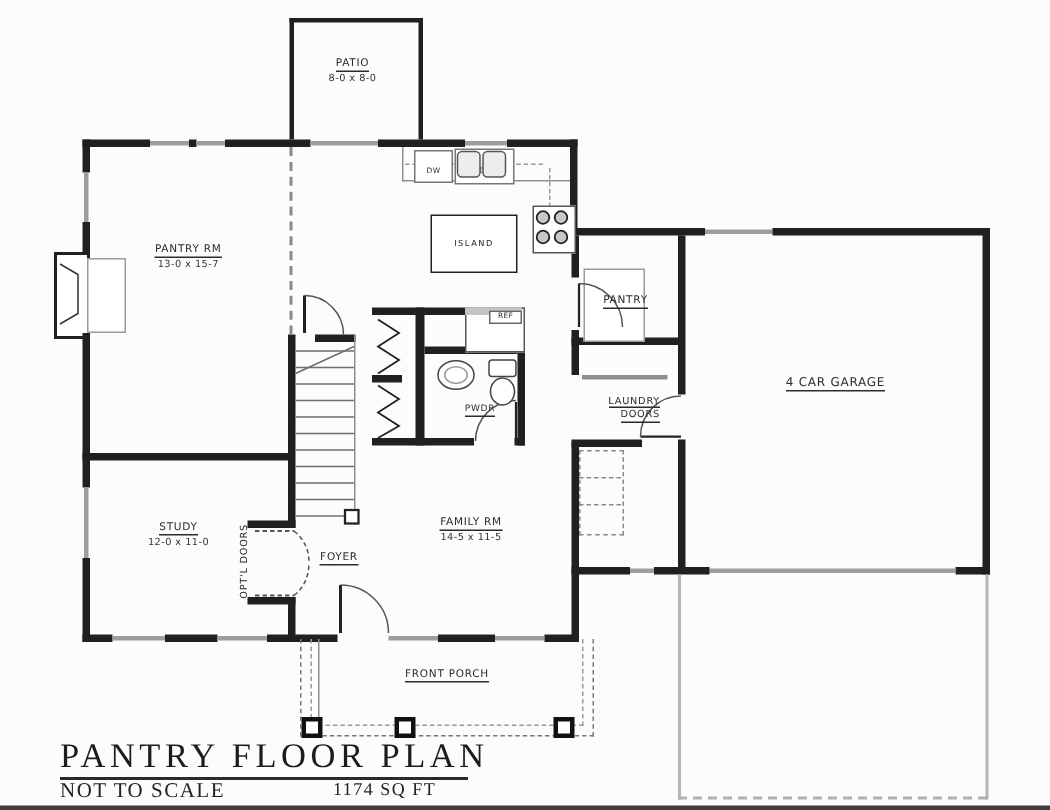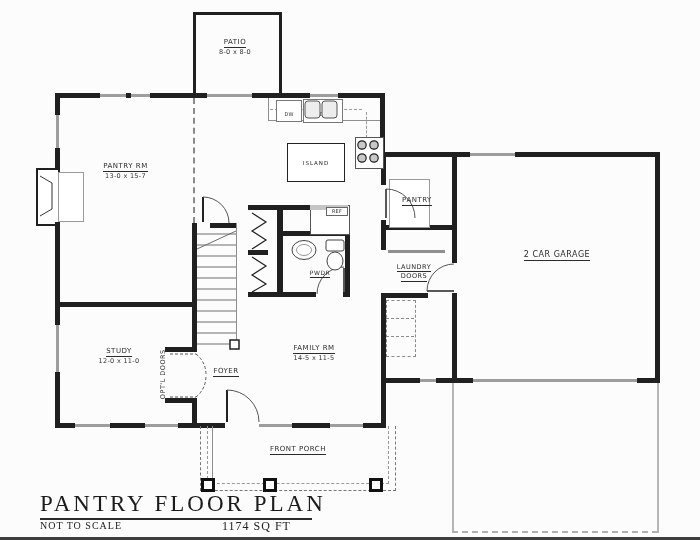--- a/index.html
+++ b/index.html
@@ -176,26 +176,26 @@
     <span class="nm">PATIO</span>
     <span class="dm">8-0 x 8-0</span>
   </div>
   <div class="lbl" style="left:88px;top:162px;width:75px">
     <span class="nm">PANTRY RM</span>
     <span class="dm">13-0 x 15-7</span>
   </div>
   <div class="lbl" style="left:392px;top:196px;width:50px">
     <span class="nm">PANTRY</span>
   </div>
-  <div class="lbl" style="left:388px;top:263px;width:52px;text-align:center;font-size:6.5px">
+  <div class="lbl" style="left:388px;top:263px;width:52px;text-align:right;font-size:6.5px">
     <span class="nm">LAUNDRY</span><br>
     <span class="nm">DOORS</span>
   </div>
   <div class="lbl" style="left:502px;top:250px;width:110px;font-size:8px">
-    <span class="nm">2 CAR GARAGE</span>
+    <span class="nm">4 CAR GARAGE</span>
   </div>
   <div class="lbl" style="left:88px;top:347px;width:62px">
     <span class="nm">STUDY</span>
     <span class="dm">12-0 x 11-0</span>
   </div>
   <div class="lbl" style="left:278px;top:344px;width:72px">
     <span class="nm">FAMILY RM</span>
     <span class="dm">14-5 x 11-5</span>
   </div>
   <div class="lbl" style="left:200px;top:367px;width:52px">
@@ -204,17 +204,17 @@
   <div class="lbl" style="left:300px;top:269px;width:40px;font-size:6px">
     <span class="nm">PWDR</span>
   </div>
   <div class="lbl" style="left:246px;top:445px;width:104px">
     <span class="nm">FRONT PORCH</span>
   </div>
   <div class="lbl" style="left:133px;top:370px;width:60px;transform:rotate(-90deg);font-size:6.5px">OPT'L DOORS</div>
 
   <div class="title">PANTRY FLOOR PLAN</div>
   <div class="tl" style="left:40px;top:518px;width:272px;height:2px;background:#2a2a2a"></div>
-  <div class="subnote" style="left:40px;top:520px;font-size:10px;letter-spacing:1px">NOT TO SCALE</div>
+  <div class="subnote" style="left:40px;top:520px;font-size:14px;letter-spacing:1px">NOT TO SCALE</div>
   <div class="subnote" style="left:222px;top:519px;font-size:12px;letter-spacing:1px">1174 SQ FT</div>
   <div class="w" style="left:0px;top:537px;width:700px;height:3px;background:#3e3e3e"></div>
 
 </div>
 
 </body></html>

